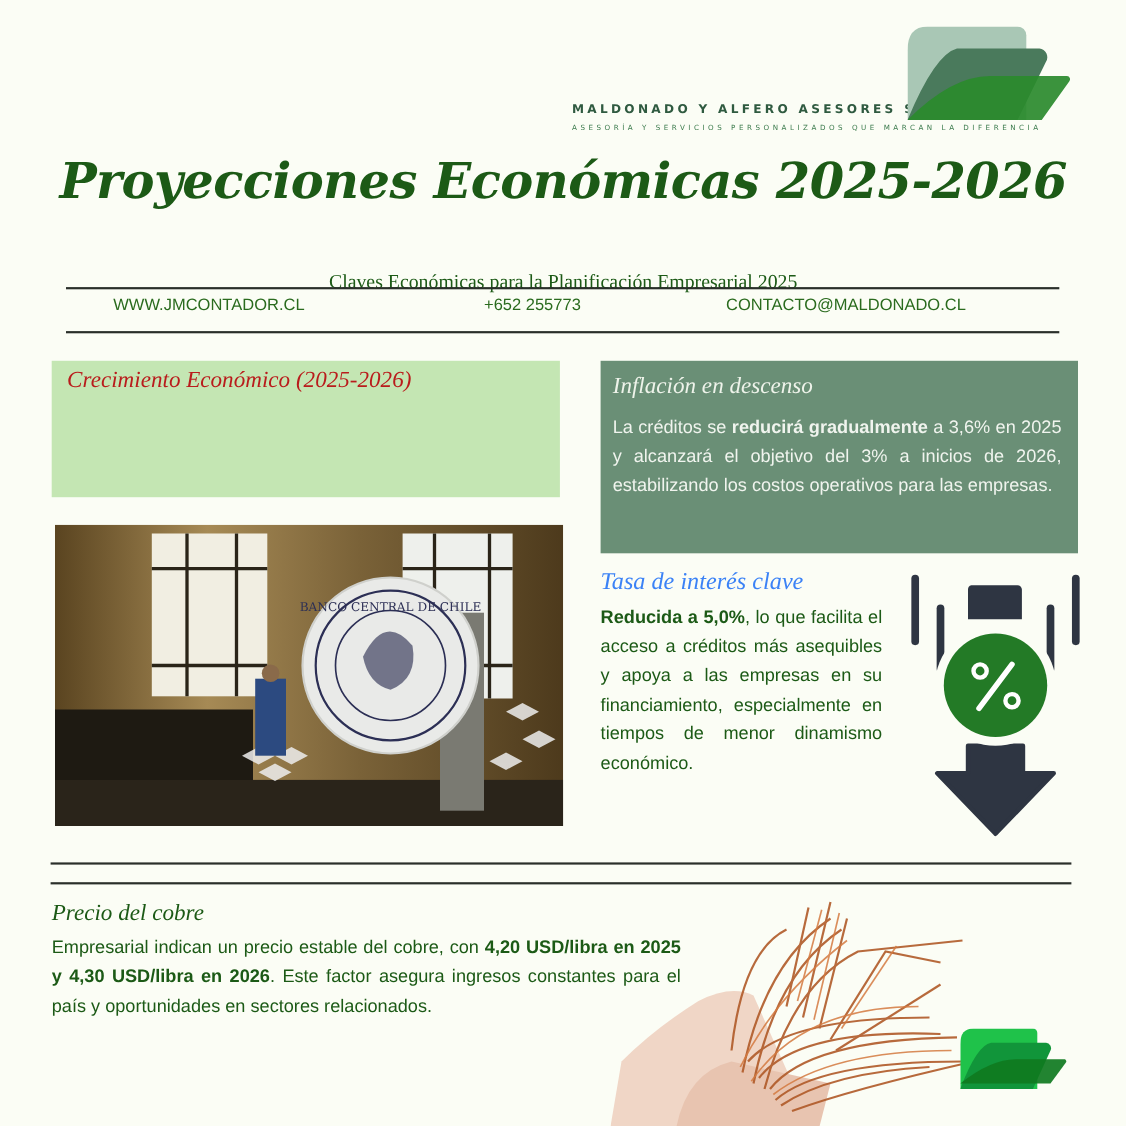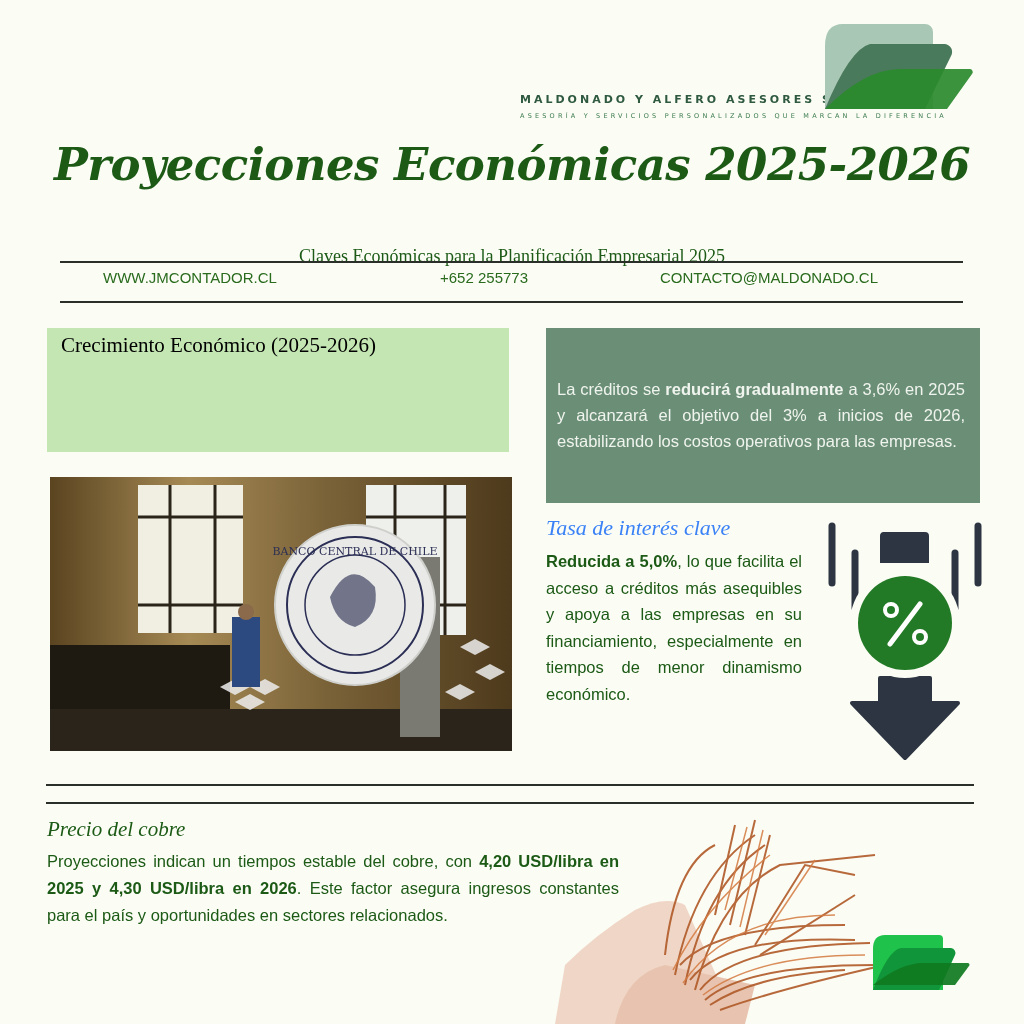--- a/index.html
+++ b/index.html
@@ -39,22 +39,22 @@
     top:269px; font-size:15px; color:#2a6b1e; white-space:nowrap;
     font-family:"Liberation Sans", sans-serif;
   }
 
   
   .box-growth {
     left:47px; top:328px; width:462px; height:124px; background:#c4e6b3;
   }
   .box-growth h2 {
     margin:0; position:absolute; left:14px; top:5px;
-    font-family:"Liberation Serif", serif; font-weight:normal;
-    font-size:21px; color:#000000;
+    font-family:"Liberation Serif", serif; font-style:italic; font-weight:normal;
+    font-size:21px; color:#b91c1c;
   }
   .box-growth p {
     margin:0; position:absolute; left:14px; top:42px; width:432px;
     font-size:17px; line-height:22px; color:#1c5a16; text-align:justify;
   }
 
   .box-inflation {
     left:546px; top:328px; width:434px; height:175px; background:#6a8f76;
   }
   .box-inflation h2 {
@@ -109,20 +109,21 @@
 <div class="abs contact" style="left:103px;">WWW.JMCONTADOR.CL</div>
 <div class="abs contact" style="left:440px;">+652 255773</div>
 <div class="abs contact" style="left:660px;">CONTACTO@MALDONADO.CL</div>
 <div class="abs rule" style="left:60px; top:301px; width:903px;"></div>
 
 <div class="abs box-growth">
   <h2>Crecimiento Económico (2025-2026)</h2>
 </div>
 
 <div class="abs box-inflation">
+  <h2>Inflación en descenso</h2>
   <p><span>La créditos se </span><b>reducirá gradualmente</b><span> a 3,6% en 2025 y alcanzará el objetivo del 3% a inicios de 2026, estabilizando los costos operativos para las empresas.</span></p>
 </div>
 
 <svg class="abs photo" viewBox="0 0 462 274">
   <defs>
     <linearGradient id="wall" x1="0" y1="0" x2="1" y2="0">
       <stop offset="0" stop-color="#5a4420"></stop>
         <stop offset="0.3" stop-color="#a68a55"></stop>
       <stop offset="0.6" stop-color="#7a6238"></stop>
         <stop offset="1" stop-color="#4d3a1c"></stop>
@@ -177,21 +178,21 @@
   <circle cx="85" cy="105" r="47" fill="#237a26"></circle>
   <circle cx="71" cy="92" r="6" fill="none" stroke="#fff" stroke-width="4"></circle>
   <circle cx="100" cy="119" r="6" fill="none" stroke="#fff" stroke-width="4"></circle>
   <line x1="70" y1="126" x2="100" y2="86" stroke="#fff" stroke-width="5" stroke-linecap="round"></line>
 </svg>
 
 <div class="abs rule" style="left:46px; top:784px; width:928px; height:1.5px;"></div>
 <div class="abs rule" style="left:46px; top:802px; width:928px; height:1.5px;"></div>
 
 <div class="abs copper-title">Precio del cobre</div>
-<p class="abs copper-body"><span>Proyecciones indican un tiempos estable del cobre, con </span><b>4,20 USD/libra en 2025 y 4,30 USD/libra en 2026</b><span>. Este factor asegura ingresos constantes para el país y oportunidades en sectores relacionados.</span></p>
+<p class="abs copper-body"><span>Empresarial indican un precio estable del cobre, con </span><b>4,20 USD/libra en 2025 y 4,30 USD/libra en 2026</b><span>. Este factor asegura ingresos constantes para el país y oportunidades en sectores relacionados.</span></p>
 
 <svg class="abs copper-img" viewBox="0 0 340 209">
   <path d="M0 209 L10 150 Q40 120 80 95 Q110 80 130 90 L170 180 Q180 209 160 209 Z" fill="#f0d6c6"></path>
   <path d="M60 209 Q70 160 110 150 L200 170 L190 209 Z" fill="#e8c4b0"></path>
   <g stroke="#b05a28" stroke-width="2" fill="none" opacity="0.9">
     <path d="M120 160 Q140 60 200 20"></path>
       <path d="M130 170 Q150 70 210 30"></path>
     <path d="M140 175 Q165 80 225 50 L320 40"></path>
       <path d="M125 150 Q160 110 290 110"></path>
     <path d="M135 165 Q170 120 300 125"></path>

